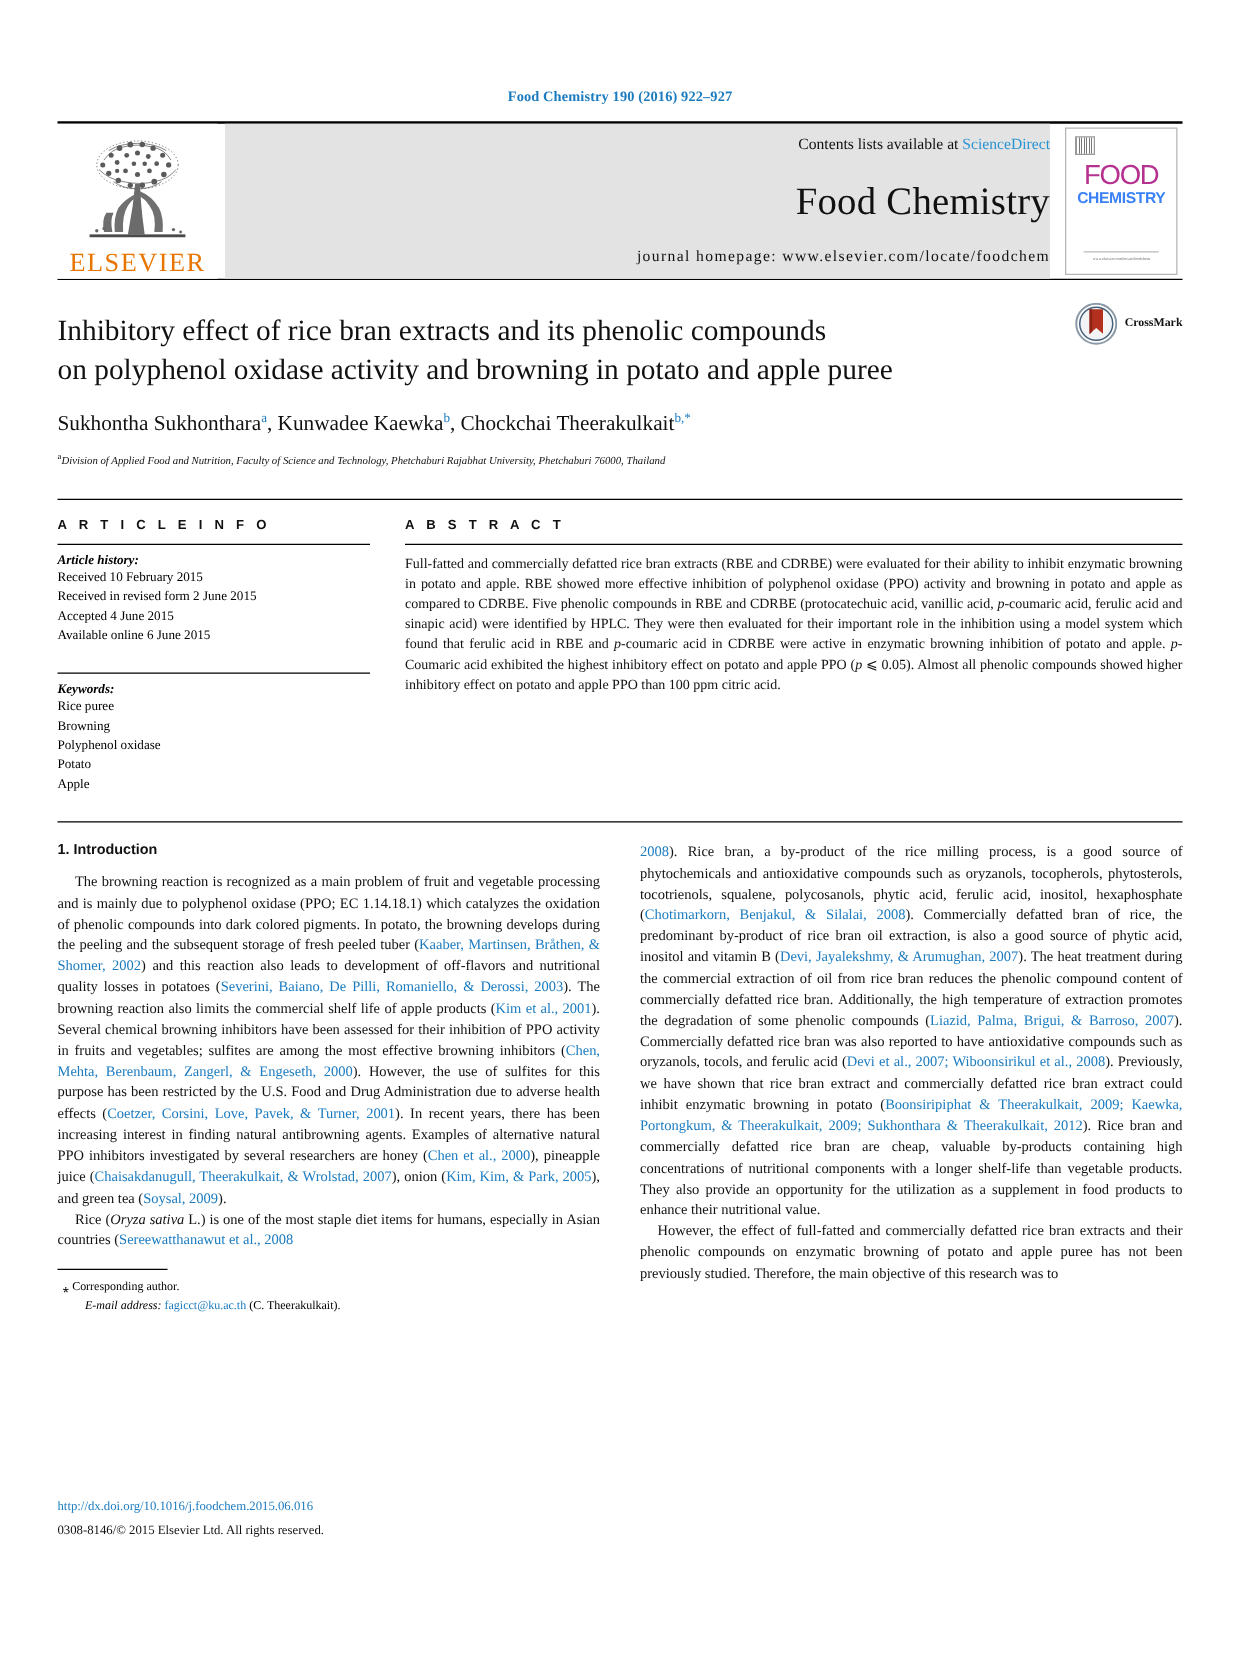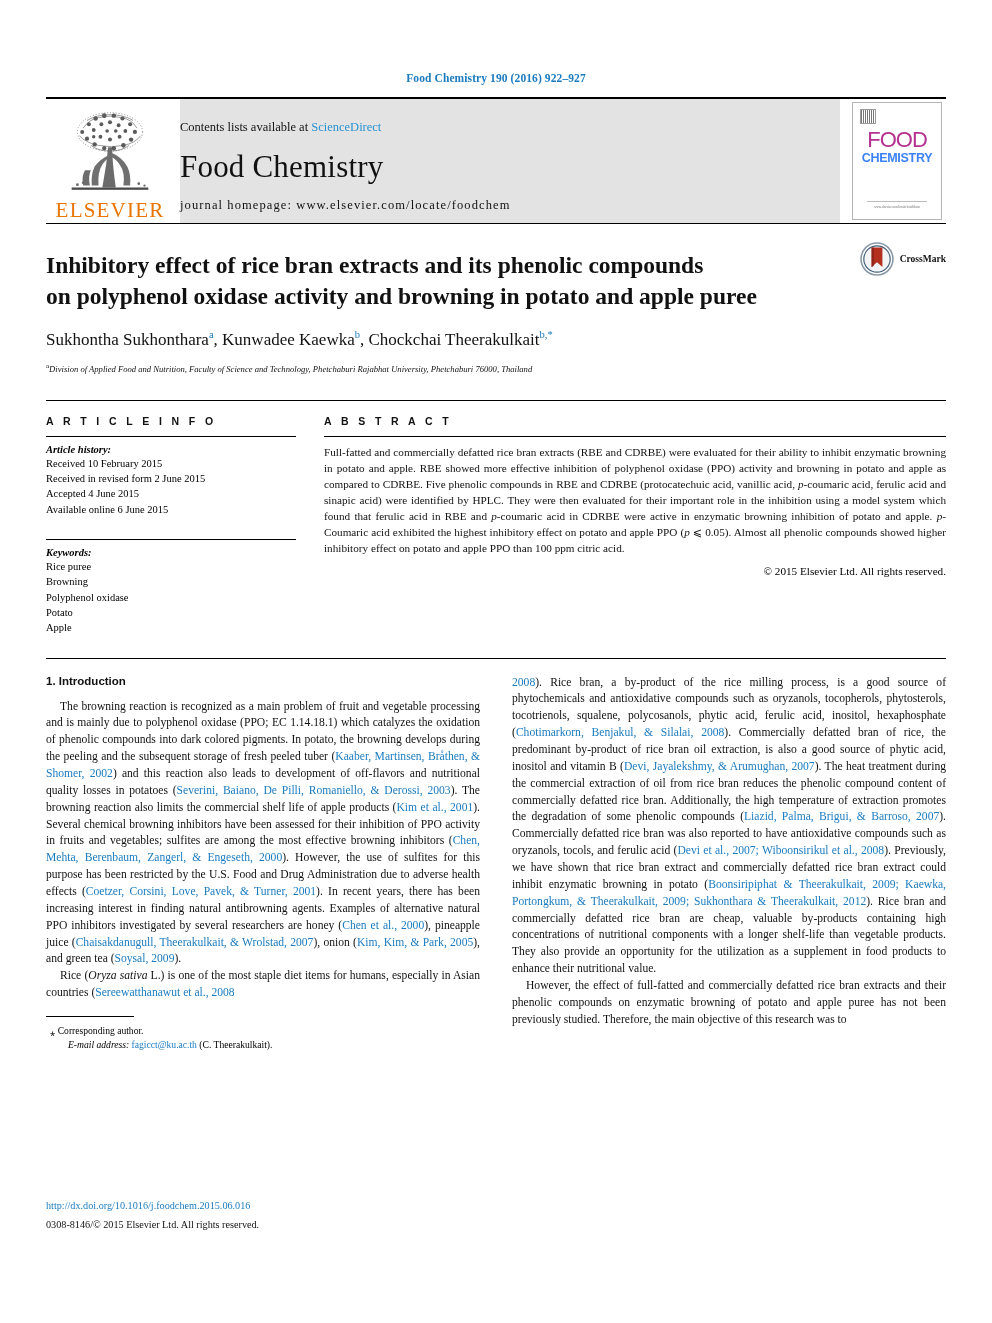--- a/index.html
+++ b/index.html
@@ -60,23 +60,23 @@
     font-size: 21px;
     letter-spacing: 1.2px;
     line-height: 1;
     margin-top: 1px;
   }
   .journal-band {
     flex: 1 1 auto;
     background: #e3e3e3;
     display: flex;
     flex-direction: column;
-    align-items: flex-start;
+    align-items: flex-end;
     justify-content: space-between;
-    padding: 21px 0 10px 0;
+    padding: 9px 0 10px 0;
     margin-left: 6px;
     margin-right: 8px;
   }
   .contents-line {
     font-size: 12.5px;
     color: #111;
   }
   .contents-line .sd {
     color: #2a93d4;
   }
@@ -154,21 +154,21 @@
   .title-area {
     margin: 0 46px;
     padding-top: 26px;
     position: relative;
   }
   .paper-title {
     font-size: 23.5px;
     line-height: 1.34;
     color: #111;
     max-width: 735px;
-    font-weight: bold;
+    font-weight: normal;
     margin: 0;
   }
   .authors {
     font-size: 17px;
     margin-top: 16px;
     color: #111;
   }
   .authors sup {
     color: #1b7bbf;
     font-size: 10.5px;
@@ -459,21 +459,20 @@
         <div class="kw-line">Polyphenol oxidase</div>
         <div class="kw-line">Potato</div>
         <div class="kw-line">Apple</div>
       </div>
     </div>
 
     <div class="col-abstract">
       <div class="sec-head">A B S T R A C T</div>
       <div class="thin-rule"></div>
       <div class="abstract-text"><span>Full-fatted and commercially defatted rice bran extracts (RBE and CDRBE) were evaluated for their ability to inhibit enzymatic browning in potato and apple. RBE showed more effective inhibition of polyphenol oxidase (PPO) activity and browning in potato and apple as compared to CDRBE. Five phenolic compounds in RBE and CDRBE (protocatechuic acid, vanillic acid, </span><i>p</i><span>-coumaric acid, ferulic acid and sinapic acid) were identified by HPLC. They were then evaluated for their important role in the inhibition using a model system which found that ferulic acid in RBE and </span><i>p</i><span>-coumaric acid in CDRBE were active in enzymatic browning inhibition of potato and apple. </span><i>p</i><span>-Coumaric acid exhibited the highest inhibitory effect on potato and apple PPO (</span><i>p</i><span> ⩽ 0.05). Almost all phenolic compounds showed higher inhibitory effect on potato and apple PPO than 100 ppm citric acid.</span></div>
-      <div class="copyright">© 2015 Elsevier Ltd. All rights reserved.</div>
     </div>
   </div>
 
   <div class="body-rule"></div>
 
   <div class="body-cols">
 
     <div class="bcol">
       <div class="sec-title">1. Introduction</div>
 

